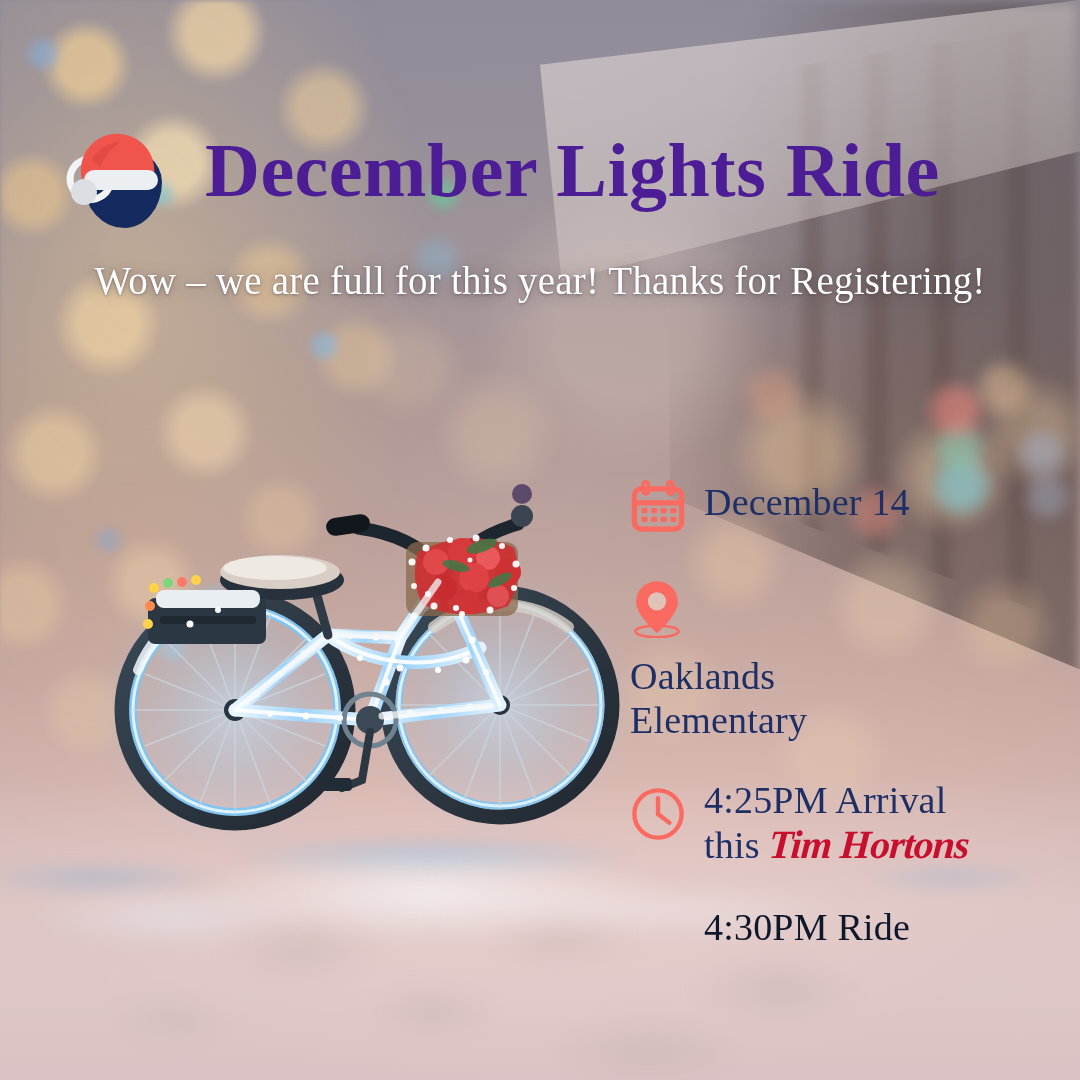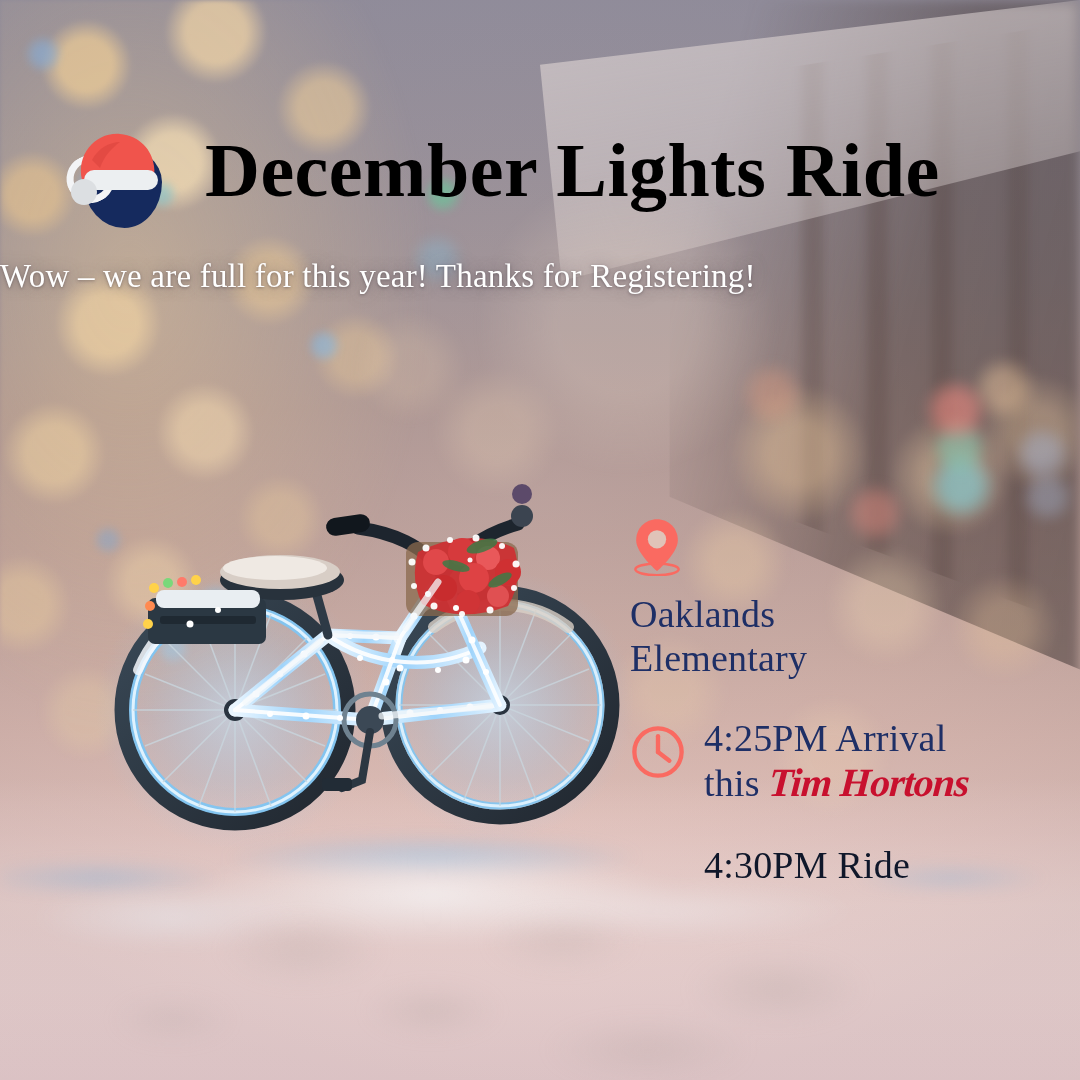--- a/index.html
+++ b/index.html
@@ -188,30 +188,31 @@
     rotate: -28deg;
     translate: -50% -50%;
   }
   .santa-hat { position: absolute; left: 0; top: 0; width: 118px; height: 112px; }
 
   .title {
     position: absolute;
     left: 205px; top: 132px;
     font-size: 76px;
     font-weight: bold;
-    color: #000000;
+    color: #4c1d95;
     letter-spacing: .5px;
     white-space: nowrap;
     line-height: 1;
   }
   .subtitle {
     position: absolute;
     left: 0; top: 258px;
     width: 1080px;
-    font-size: 33px;
+    text-align: center;
+    font-size: 39px;
     color: #ffffff;
     letter-spacing: .2px;
     text-shadow: 0 0 14px rgba(90,80,90,.55), 0 1px 3px rgba(60,50,60,.45);
     white-space: nowrap;
   }
 
   
   .bike { position: absolute; left: 70px; top: 420px; width: 580px; height: 440px; }
 
   
@@ -476,20 +477,43 @@
     <g stroke="#f4f8fb" stroke-width="7" stroke-linecap="round" fill="none" opacity=".75">
       <path d="M176 282 L250 222"></path>
       <path d="M266 214 L326 216"></path>
       <path d="M336 208 L368 162"></path>
       <path d="M312 296 L420 286"></path>
     </g>
   </svg>
 
   <div class="info">
 
+    <div class="info-row row-date">
+      <div class="info-icon">
+        <svg viewBox="0 0 64 64" width="56" height="56">
+          <rect x="5" y="10" width="54" height="46" rx="8" fill="none" stroke="#fa6a61" stroke-width="6"></rect>
+          <line x1="5" y1="26" x2="59" y2="26" stroke="#fa6a61" stroke-width="6"></line>
+          <rect x="15" y="2" width="6" height="14" rx="3" fill="none" stroke="#fa6a61" stroke-width="4"></rect>
+          <rect x="43" y="2" width="6" height="14" rx="3" fill="none" stroke="#fa6a61" stroke-width="4"></rect>
+          <g fill="#fa6a61">
+            <rect x="13" y="32" width="7" height="6" rx="1.5"></rect>
+            <rect x="24" y="32" width="7" height="6" rx="1.5"></rect>
+            <rect x="35" y="32" width="7" height="6" rx="1.5"></rect>
+            <rect x="46" y="32" width="7" height="6" rx="1.5"></rect>
+            <rect x="13" y="42" width="7" height="6" rx="1.5"></rect>
+            <rect x="24" y="42" width="7" height="6" rx="1.5"></rect>
+            <rect x="35" y="42" width="7" height="6" rx="1.5"></rect>
+            <rect x="46" y="42" width="7" height="6" rx="1.5"></rect>
+          </g>
+        </svg>
+      </div>
+      <div class="info-text">
+        <div>December 14</div>
+      </div>
+    </div>
 
     <div class="info-row row-loc">
       <div class="info-icon">
         <svg viewBox="0 0 64 72" width="54" height="60">
           <path d="M32 4 C18 4, 7 15, 7 29 C7 45, 32 66, 32 66 C32 66, 57 45, 57 29 C57 15, 46 4, 32 4 Z" fill="#fa6a61"></path>
           <circle cx="32" cy="28" r="11" fill="#e0c3b8"></circle>
           <ellipse cx="32" cy="64" rx="26" ry="7" fill="none" stroke="#fa6a61" stroke-width="3"></ellipse>
         </svg>
       </div>
       <div class="info-text">

